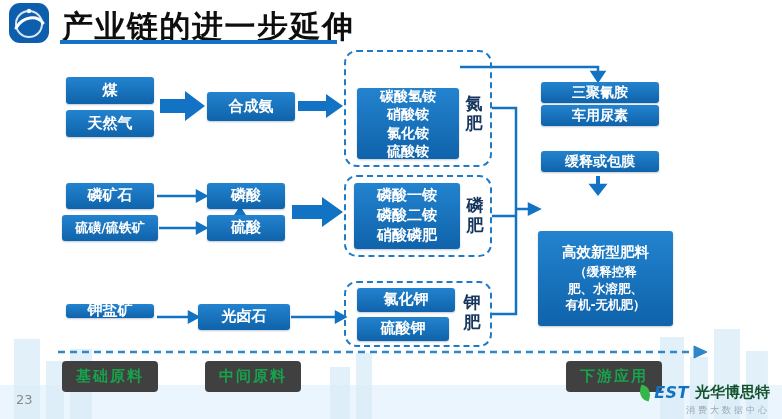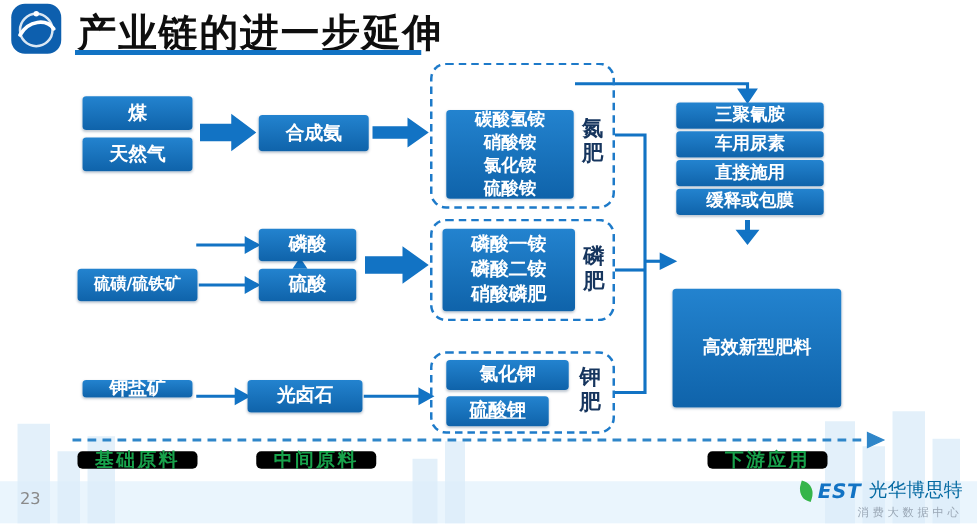--- a/index.html
+++ b/index.html
@@ -19,37 +19,37 @@
        white-space:pre-line;box-shadow:0 1px 2px rgba(0,40,80,.25);}
   .sm{font-size:13px;}
   .xs{font-size:14px;}
 
   
   .group{position:absolute;z-index:1;border:2px dashed #1d7ac9;border-radius:13px;background:rgba(255,255,255,.0);}
   .vlabel{position:absolute;z-index:2;color:#16355e;font-weight:bold;font-size:17px;line-height:1.2;
           white-space:pre-line;text-align:center;width:22px;}
 
   
-  .stage{position:absolute;z-index:2;top:361px;height:14px;background:#000000;color:#17a24b;
+  .stage{position:absolute;z-index:2;top:361px;height:31px;background:#404040;color:#17a24b;
          font-weight:bold;font-size:15px;letter-spacing:2px;border-radius:4px;
          display:flex;align-items:center;justify-content:center;}
 
   .overlay{position:absolute;left:0;top:0;z-index:1;pointer-events:none;}
   .skyline{position:absolute;left:0;bottom:0;z-index:0;pointer-events:none;}
 
   .new-fert-title{font-size:14.5px;font-weight:bold;}
   .new-fert-sub{font-size:12.5px;font-weight:bold;margin-top:2px;}
 
   
   .page-number{position:absolute;left:16px;top:392px;font-size:13px;color:#8a8a8a;z-index:3;}
   .best-logo{position:absolute;right:12px;top:383px;z-index:3;text-align:right;}
   .best-row{display:flex;align-items:center;justify-content:flex-end;gap:3px;}
   .leaf{width:12px;height:14px;background:#35b54a;border-radius:0 80% 0 80%;transform:rotate(18deg);display:inline-block;}
   .best-est{color:#1273c4;font-weight:bold;font-style:italic;font-size:16px;letter-spacing:.5px;}
-  .brand-name{color:#0369a1;font-weight:normal;font-size:15px;margin-left:3px;}
+  .brand-name{color:#14532d;font-weight:bold;font-size:15px;margin-left:3px;}
   .brand-sub{color:#9aa7b5;font-size:9px;letter-spacing:3px;margin-top:2px;}
 </style>
 </head>
 <body>
 
 <div class="slide">
 
   <svg class="skyline" width="782" height="110" viewBox="0 0 782 110">
     <rect x="0" y="76" width="782" height="34" fill="#eaf5fd"></rect>
     <g fill="#dcedf9" opacity="0.8">
@@ -104,20 +104,21 @@
       <polygon points="694,346 707,352 694,358"></polygon>
     </g>
   </svg>
 
   <div class="group" style="left:344px;top:50px;width:148px;height:117px;"></div>
   <div class="group" style="left:344px;top:175px;width:148px;height:82px;"></div>
   <div class="group" style="left:344px;top:281px;width:148px;height:66px;"></div>
 
   <div class="box" style="left:66px;top:77px;width:88px;height:27px;">煤</div>
   <div class="box" style="left:66px;top:110px;width:88px;height:27px;">天然气</div>
+  <div class="box" style="left:66px;top:183px;width:88px;height:26px;">磷矿石</div>
   <div class="box sm" style="left:62px;top:215px;width:96px;height:26px;">硫磺/硫铁矿</div>
   <div class="box" style="left:66px;top:304px;width:88px;height:14px;">钾盐矿</div>
 
   <div class="box" style="left:207px;top:92px;width:88px;height:29px;">合成氨</div>
   <div class="box" style="left:207px;top:183px;width:78px;height:26px;">磷酸</div>
   <div class="box" style="left:207px;top:215px;width:78px;height:26px;">硫酸</div>
   <div class="box" style="left:198px;top:304px;width:92px;height:26px;">光卤石</div>
 
   <div class="box xs" style="left:357px;top:88px;width:102px;height:71px;">碳酸氢铵
 硝酸铵
@@ -126,30 +127,32 @@
   <div class="vlabel" style="left:463px;top:93px;">氮
 肥</div>
 
   <div class="box" style="left:354px;top:183px;width:106px;height:66px;">磷酸一铵
 磷酸二铵
 硝酸磷肥</div>
   <div class="vlabel" style="left:464px;top:195px;">磷
 肥</div>
 
   <div class="box" style="left:357px;top:288px;width:98px;height:24px;">氯化钾</div>
-  <div class="box" style="left:357px;top:317px;width:82px;height:24px;text-decoration:underline;">硫酸钾</div>
+  <div class="box" style="left:357px;top:317px;width:92px;height:24px;">硫酸钾</div>
   <div class="vlabel" style="left:461px;top:292px;">钾
 肥</div>
 
   <div class="box xs" style="left:541px;top:82px;width:118px;height:21px;">三聚氰胺</div>
   <div class="box xs" style="left:541px;top:105px;width:118px;height:21px;">车用尿素</div>
-  <div class="box xs" style="left:541px;top:128px;width:118px;height:21px;">直接施用</div>
   <div class="box xs" style="left:541px;top:151px;width:118px;height:21px;">缓释或包膜</div>
   <div class="box" style="left:538px;top:231px;width:135px;height:95px;">
     <div class="new-fert-title">高效新型肥料</div>
+    <div class="new-fert-sub">（缓释控释
+肥、水溶肥、
+有机-无机肥）</div>
   </div>
 
   <div class="stage" style="left:62px;width:96px;">基础原料</div>
   <div class="stage" style="left:205px;width:96px;">中间原料</div>
   <div class="stage" style="left:566px;width:96px;">下游应用</div>
 
   <div class="page-number">23</div>
   <div class="best-logo">
     <div class="best-row">
       <span class="leaf"></span>

